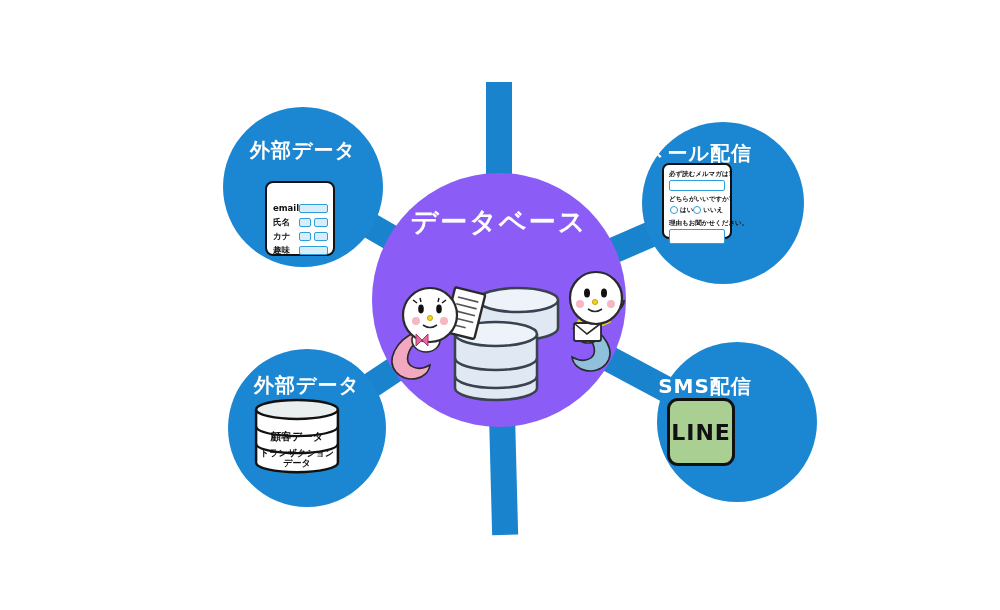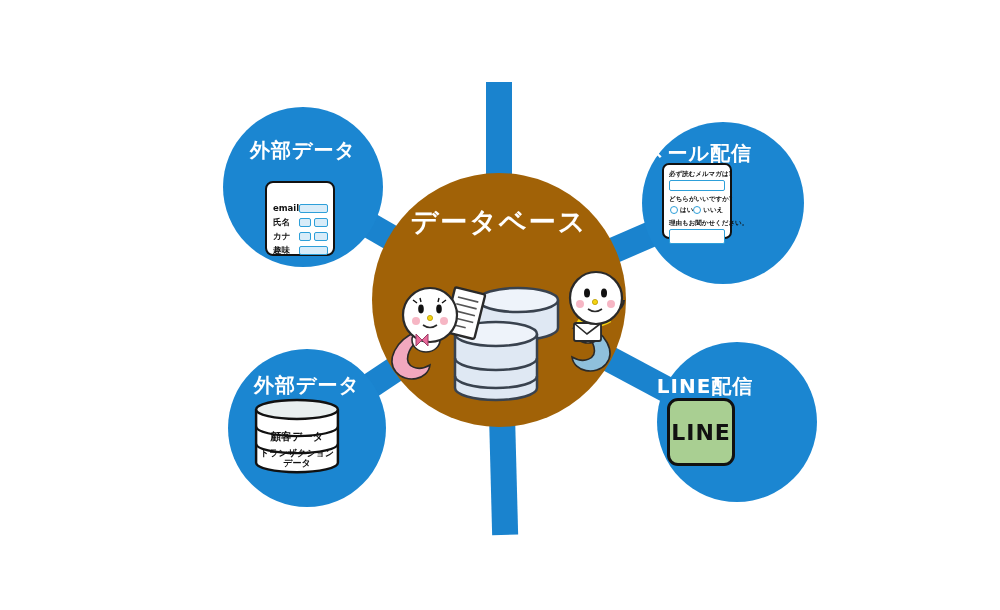--- a/index.html
+++ b/index.html
@@ -14,21 +14,21 @@
   }
   .spoke.mail{width:218px;transform:rotate(-90deg);}
   .spoke.survey{width:246px;transform:rotate(-23.4deg);}
   .spoke.line{width:270px;transform:rotate(28.1deg);}
   .spoke.sms{width:235px;transform:rotate(88.5deg);}
   .spoke.external{width:232px;transform:rotate(146.3deg);}
   .spoke.member{width:228px;transform:rotate(-150deg);}
   
   .circle{position:absolute;border-radius:50%;}
   .sat{background:#1b86d1;}
-  .center-circle{left:372px;top:173px;width:254px;height:254px;background:#a16207;}
+  .center-circle{left:372px;top:173px;width:254px;height:254px;background:#8b5cf6;}
   .c-mail{left:418px;top:4px;width:162px;height:162px;}
   .c-member{left:223px;top:107px;width:160px;height:160px;}
   .c-survey{left:642px;top:122px;width:162px;height:162px;}
   .c-external{left:228px;top:349px;width:158px;height:158px;}
   .c-line{left:657px;top:342px;width:160px;height:160px;}
   .c-sms{left:431px;top:457px;width:154px;height:154px;}
   
   .sat-label{
     position:absolute;left:0;width:100%;text-align:center;color:#ffffff;
     font-weight:700;font-size:20px;letter-spacing:1px;white-space:nowrap;
@@ -168,21 +168,21 @@
           <span class="sv-circle"></span>
           <span class="txt">いいえ</span>
         </div>
       </div>
       <div class="sv-q">理由もお聞かせください。</div>
       <div class="sv-input two"></div>
     </div>
   </div>
 
   <div class="circle sat c-line">
-    <div class="sat-label">LINE配信</div>
+    <div class="sat-label">SMS配信</div>
     <div class="line-box">LINE</div>
   </div>
 
 
   <div class="circle sat c-external">
     <div class="sat-label">外部データ</div>
     <svg class="ext-cyl" viewBox="0 0 92 82">
       <path d="M3,12 L3,68 A43,10 0 0 0 89,68 L89,12" fill="#ffffff" stroke="#111" stroke-width="2.6"></path>
       <path d="M3,30 A43,10 0 0 0 89,30" fill="none" stroke="#111" stroke-width="2.4"></path>
       <path d="M3,48 A43,10 0 0 0 89,48" fill="none" stroke="#111" stroke-width="2.4"></path>

